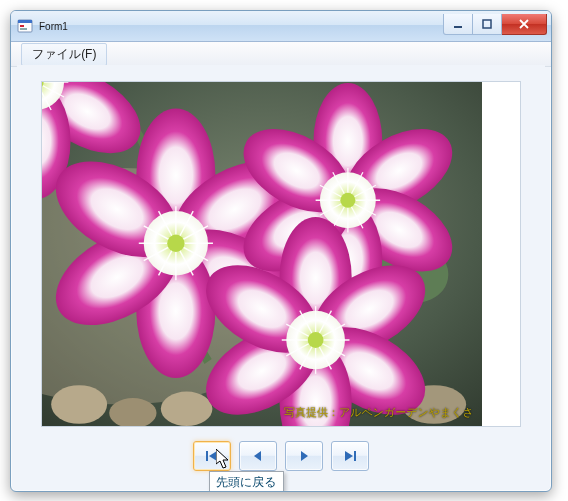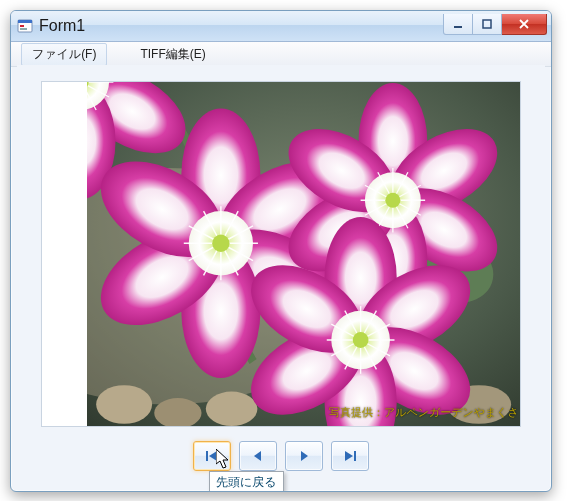--- a/index.html
+++ b/index.html
@@ -30,21 +30,21 @@
     padding: 0 4px 0 6px;
     position: relative;
   }
   .app-icon {
     width: 16px; height: 16px;
     margin-right: 6px;
     display: inline-flex;
   }
   .title-text {
     color: #1a1a1a;
-    font-size: 16px;
+    font-size: 10px;
     flex: 1;
     user-select: none;
   }
   .win-buttons {
     display: flex;
     gap: 0;
     height: 20px;
     margin-top: -4px;
   }
   .win-btn {
@@ -103,21 +103,20 @@
     background: #ffffff;
     border: 1px solid #c9d4e1;
     overflow: hidden;
     display:flex;
   }
   .image-view {
     flex:0 0 auto;
     width: 92%;
     height: 100%;
     position: relative;
-    padding-left: 45px;
   }
   .image-view svg { width:100%; height:100%; display:block; }
   .image-caption {
     position:absolute;
     right:8px; bottom:6px;
     font-size:11px;
     color:#b8a000;
     text-shadow:0 0 2px #000;
   }
 
@@ -192,21 +191,20 @@
       <div class="win-btn close">
         <svg width="12" height="10" viewBox="0 0 12 10">
             <path d="M2 1 L10 9 M10 1 L2 9" stroke="#fff" stroke-width="1.8"></path>
           </svg>
       </div>
     </div>
   </div>
 
   <div class="menubar">
     <div class="menu-item hover">ファイル(F)</div>
-    <div class="menu-item">TIFF編集(E)</div>
   </div>
 
   <div class="client">
 
     <div class="image-frame">
       <div class="image-view">
 
         <svg viewBox="0 0 420 320" preserveAspectRatio="xMidYMid slice">
           <defs>
             <radialGradient id="bg" cx="50%" cy="40%" r="80%">

